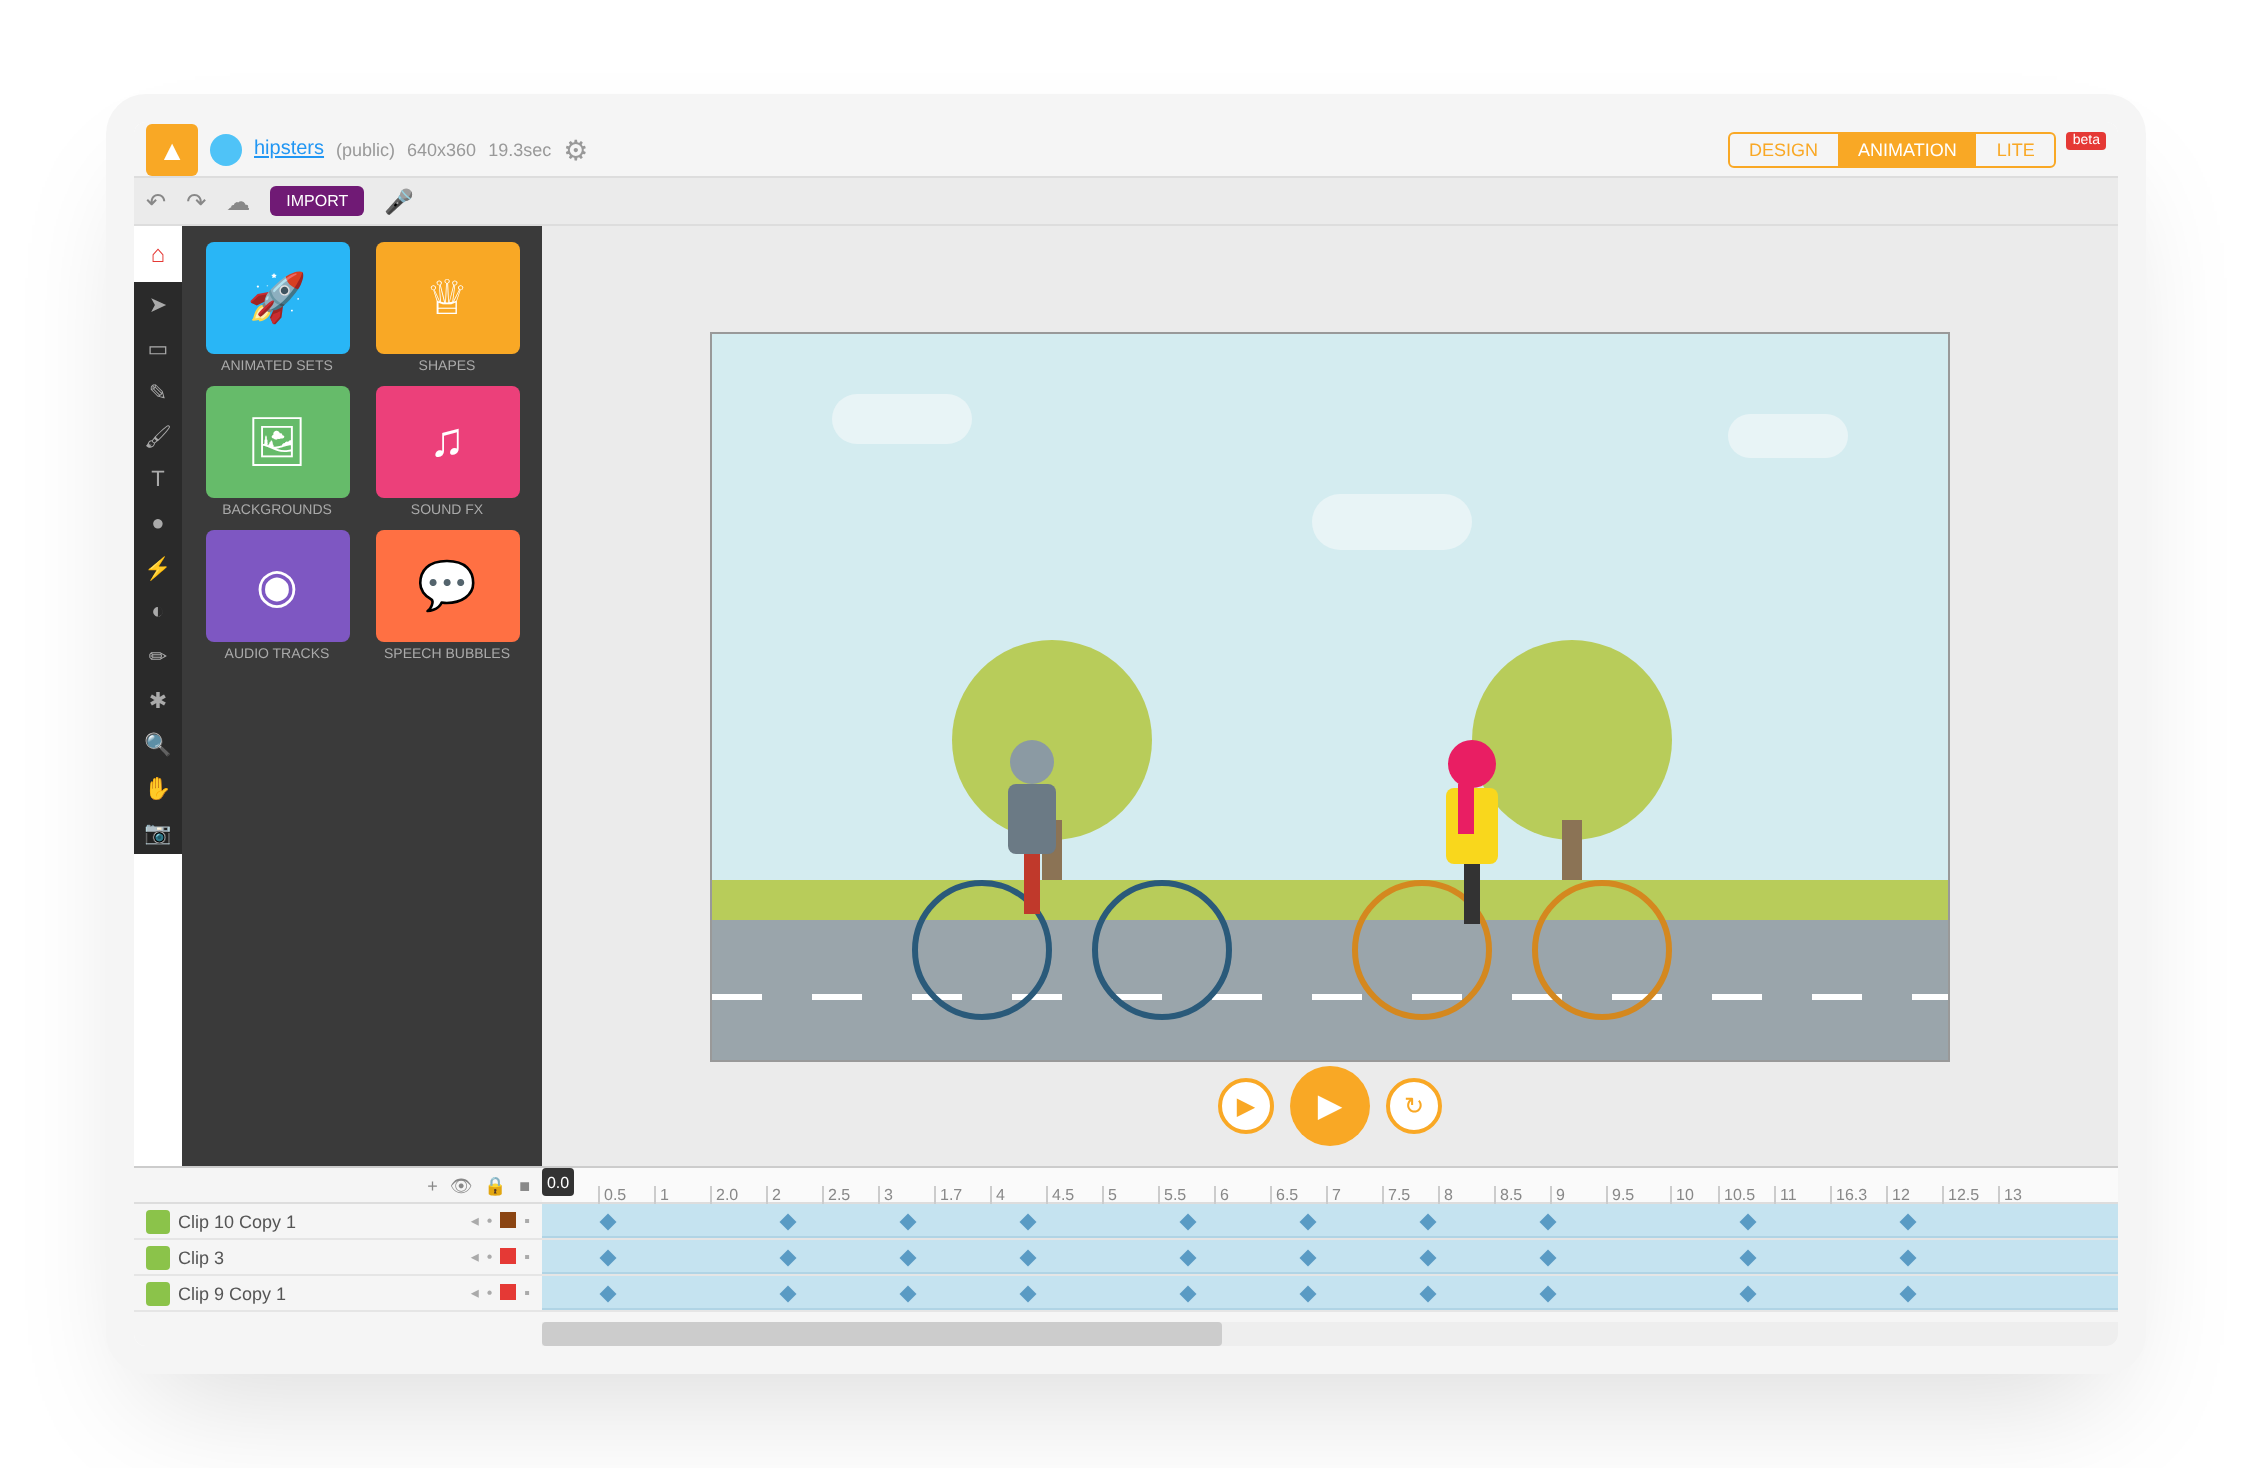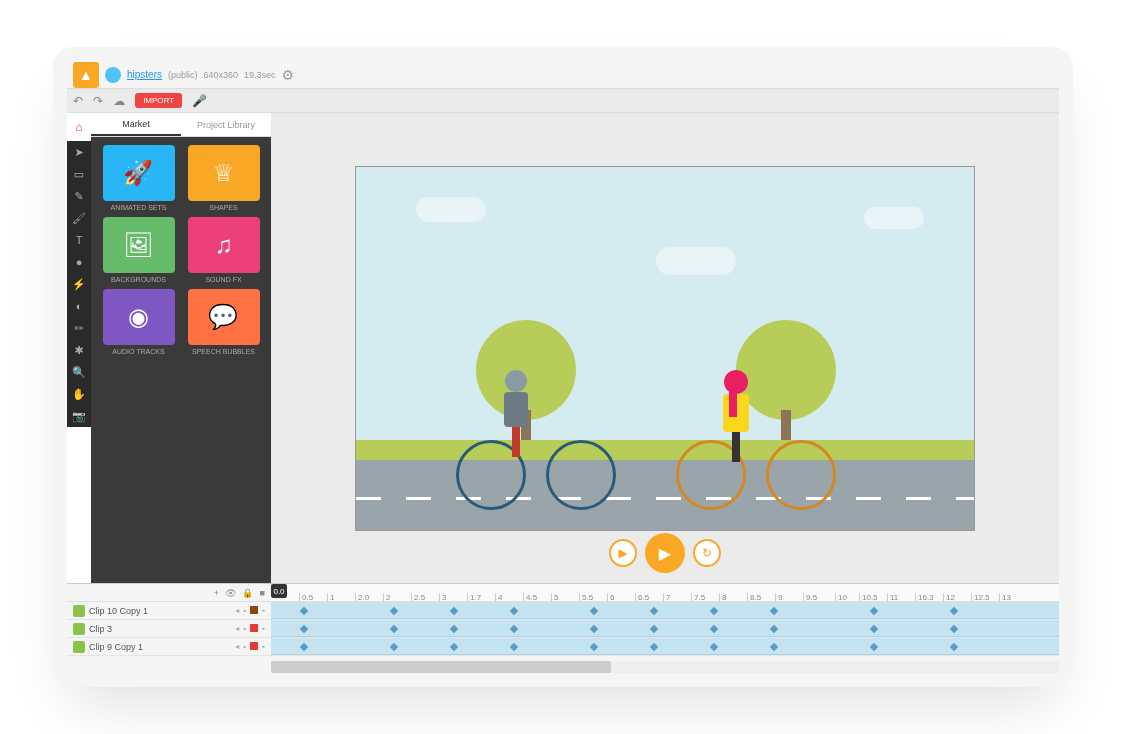--- a/index.html
+++ b/index.html
@@ -12,21 +12,21 @@
 .proj-name{color:#2196f3;font-size:10px;text-decoration:underline}
 .proj-meta{color:#999;font-size:9px}
 .topbar-right{margin-left:auto;display:flex;align-items:center;gap:8px}
 .gear{color:#999;font-size:14px;cursor:pointer}
 .mode-tabs{display:flex;border:1px solid #f9a825;border-radius:3px;overflow:hidden}
 .mode-tab{padding:3px 10px;font-size:9px;color:#f9a825;cursor:pointer}
 .mode-tab.active{background:#f9a825;color:#fff}
 .badge{background:#e53935;color:#fff;font-size:7px;padding:1px 3px;border-radius:2px;margin-left:-3px;margin-top:-8px}
 .toolbar2{height:24px;background:#ebebeb;border-bottom:1px solid #ddd;display:flex;align-items:center;padding:0 6px;gap:10px}
 .toolbar2 .icon{color:#888;font-size:12px;cursor:pointer}
-.import-btn{background:#ef4444;color:#fff;font-size:8px;padding:3px 8px;border-radius:3px;cursor:pointer}
+.import-btn{background:#701a75;color:#fff;font-size:8px;padding:3px 8px;border-radius:3px;cursor:pointer}
 .cloud{color:#4caf50;font-size:14px}
 .main{flex:1;display:flex;overflow:hidden}
 .left-col{display:flex}
 .market-icon{width:24px;height:28px;display:flex;align-items:center;justify-content:center;color:#e53935;font-size:12px;background:#fff}
 .tool-strip{width:24px;background:#2a2a2a;display:flex;flex-direction:column;align-items:center;padding:4px 0;gap:8px}
 .tool{width:14px;height:14px;color:#aaa;font-size:11px;cursor:pointer;display:flex;align-items:center;justify-content:center}
 .side-panel{width:180px;background:#3a3a3a;display:flex;flex-direction:column}
 .panel-tabs{height:24px;background:#fff;display:flex;border-bottom:1px solid #ddd}
 .panel-tab{flex:1;font-size:9px;color:#999;display:flex;align-items:center;justify-content:center;cursor:pointer}
 .panel-tab.active{color:#333;border-bottom:2px solid #333}
@@ -95,20 +95,28 @@
 <div class="screen">
 
 <div class="topbar">
   <div class="logo">▲</div>
   <div class="user-icon"></div>
   <span class="proj-name">hipsters</span>
   <span class="proj-meta">(public)</span>
   <span class="proj-meta">640x360</span>
   <span class="proj-meta">19.3sec</span>
   <span class="gear">⚙</span>
+  <div class="topbar-right">
+    <div class="mode-tabs">
+      <div class="mode-tab">DESIGN</div>
+      <div class="mode-tab active">ANIMATION</div>
+      <div class="mode-tab">LITE</div>
+    </div>
+    <span class="badge">beta</span>
+  </div>
 </div>
 
 <div class="toolbar2">
   <span class="icon">↶</span>
   <span class="icon">↷</span>
   <span class="icon cloud">☁</span>
   <span class="import-btn">IMPORT</span>
   <span class="icon">🎤</span>
 </div>
 
@@ -126,24 +134,20 @@
       <div class="tool">⚡</div>
       <div class="tool">◐</div>
       <div class="tool">✏</div>
       <div class="tool">✱</div>
       <div class="tool">🔍</div>
       <div class="tool">✋</div>
       <div class="tool">📷</div>
     </div>
   </div>
   <div class="side-panel">
-    <div class="panel-tabs">
-      <div class="panel-tab active">Market</div>
-      <div class="panel-tab">Project Library</div>
-    </div>
     <div class="panel-grid" id="cat-grid">
               <div class="cat">
                 <div class="cat-tile" style="background:#29b6f6">🚀</div>
                 <div class="cat-label">ANIMATED SETS</div>
               </div>
               <div class="cat">
                 <div class="cat-tile" style="background:#f9a825">♕</div>
                 <div class="cat-label">SHAPES</div>
               </div>
               <div class="cat">

